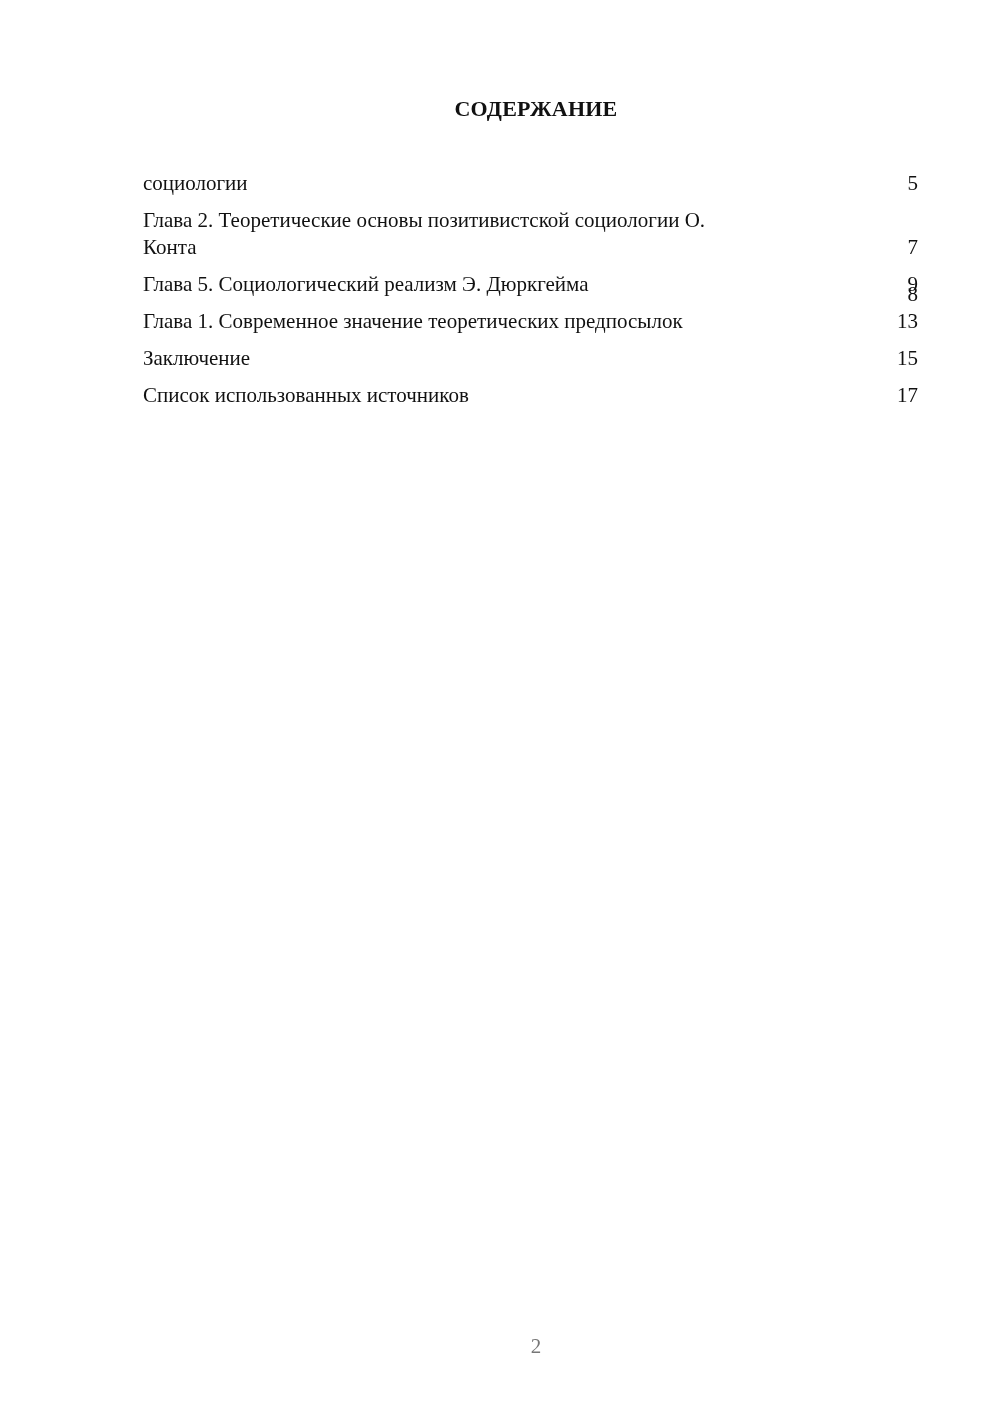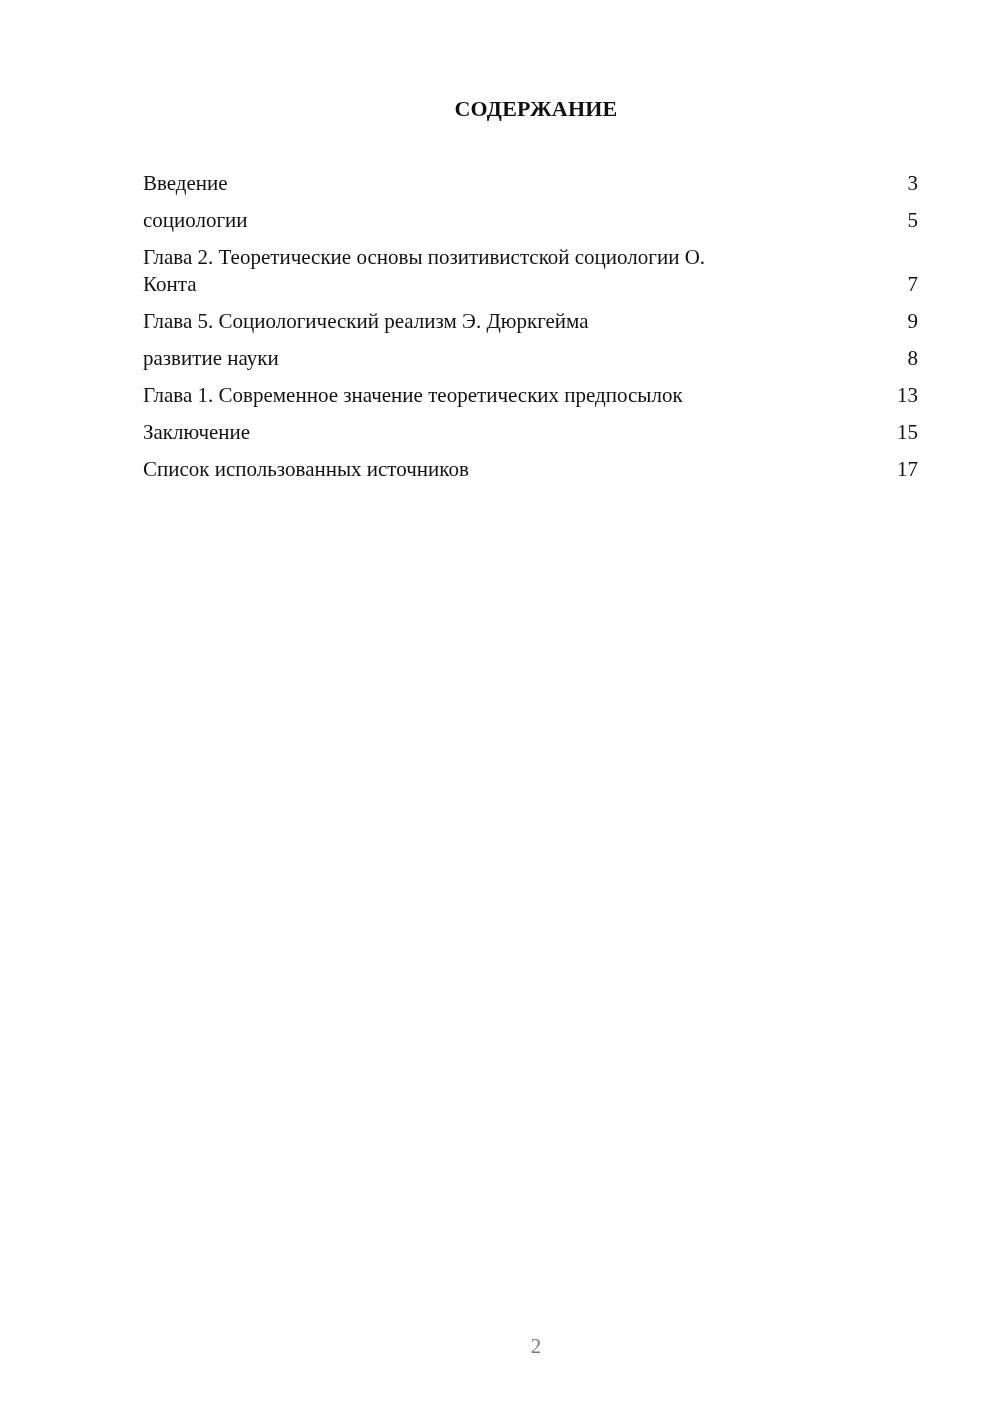--- a/index.html
+++ b/index.html
@@ -14,38 +14,33 @@
   .pagenum { position:absolute; top:1334px; left:0; width:1072px; text-align:center;
              font-size:21px; color:#777; }
 </style>
 </head>
 <body>
 
 <div class="title">СОДЕРЖАНИЕ</div>
 
 <div class="toc">
   <div class="entry">
-    <span class="text">Введение</span>
-    <span class="page">3</span>
-  </div>
-  <div class="entry">
     <span class="text">социологии</span>
     <span class="page">5</span>
   </div>
   <div class="entry">
     <span class="text">Глава 2. Теоретические основы позитивистской социологии О.</span>
     <span class="text">Конта</span>
     <span class="page">7</span>
   </div>
   <div class="entry">
     <span class="text">Глава 5. Социологический реализм Э. Дюркгейма</span>
     <span class="page">9</span>
   </div>
   <div class="entry">
-    <span class="text">развитие науки</span>
     <span class="page">8</span>
   </div>
   <div class="entry">
     <span class="text">Глава 1. Современное значение теоретических предпосылок</span>
     <span class="page">13</span>
   </div>
   <div class="entry">
     <span class="text">Заключение</span>
     <span class="page">15</span>
   </div>

